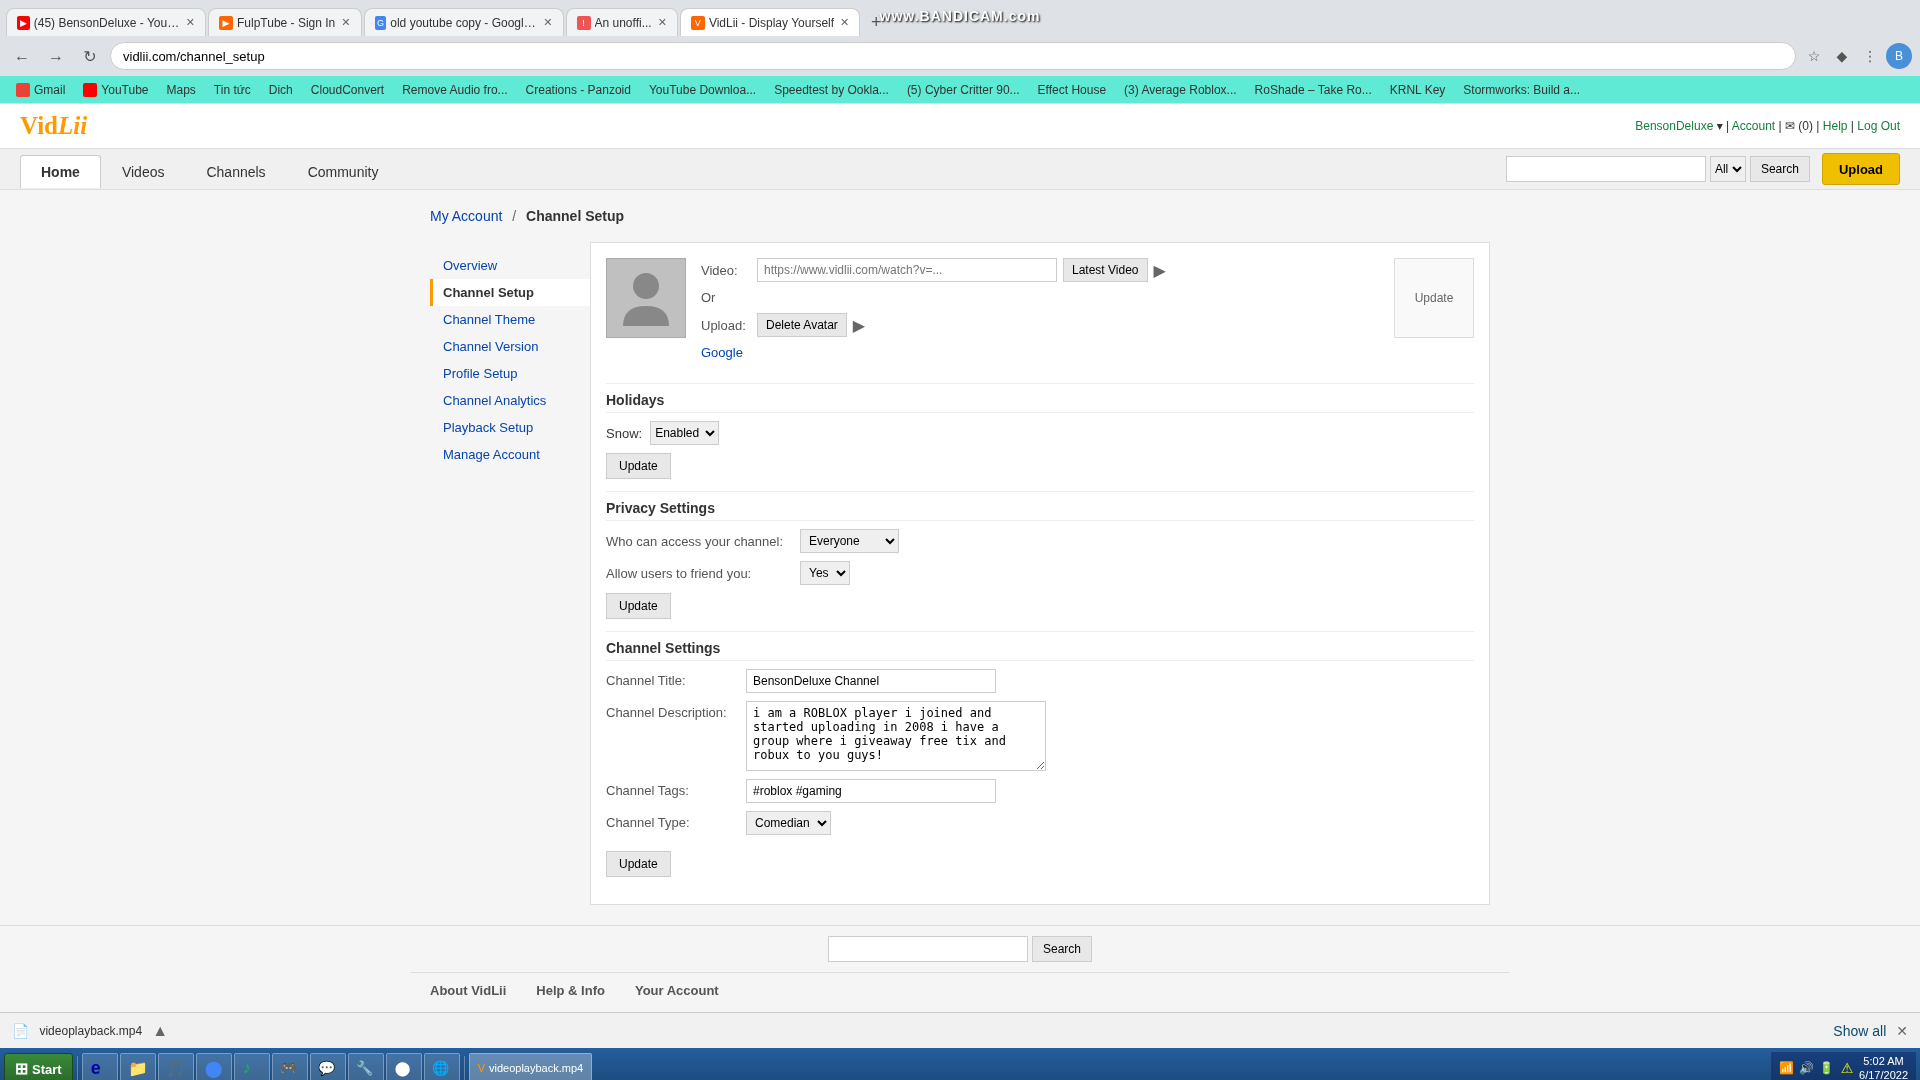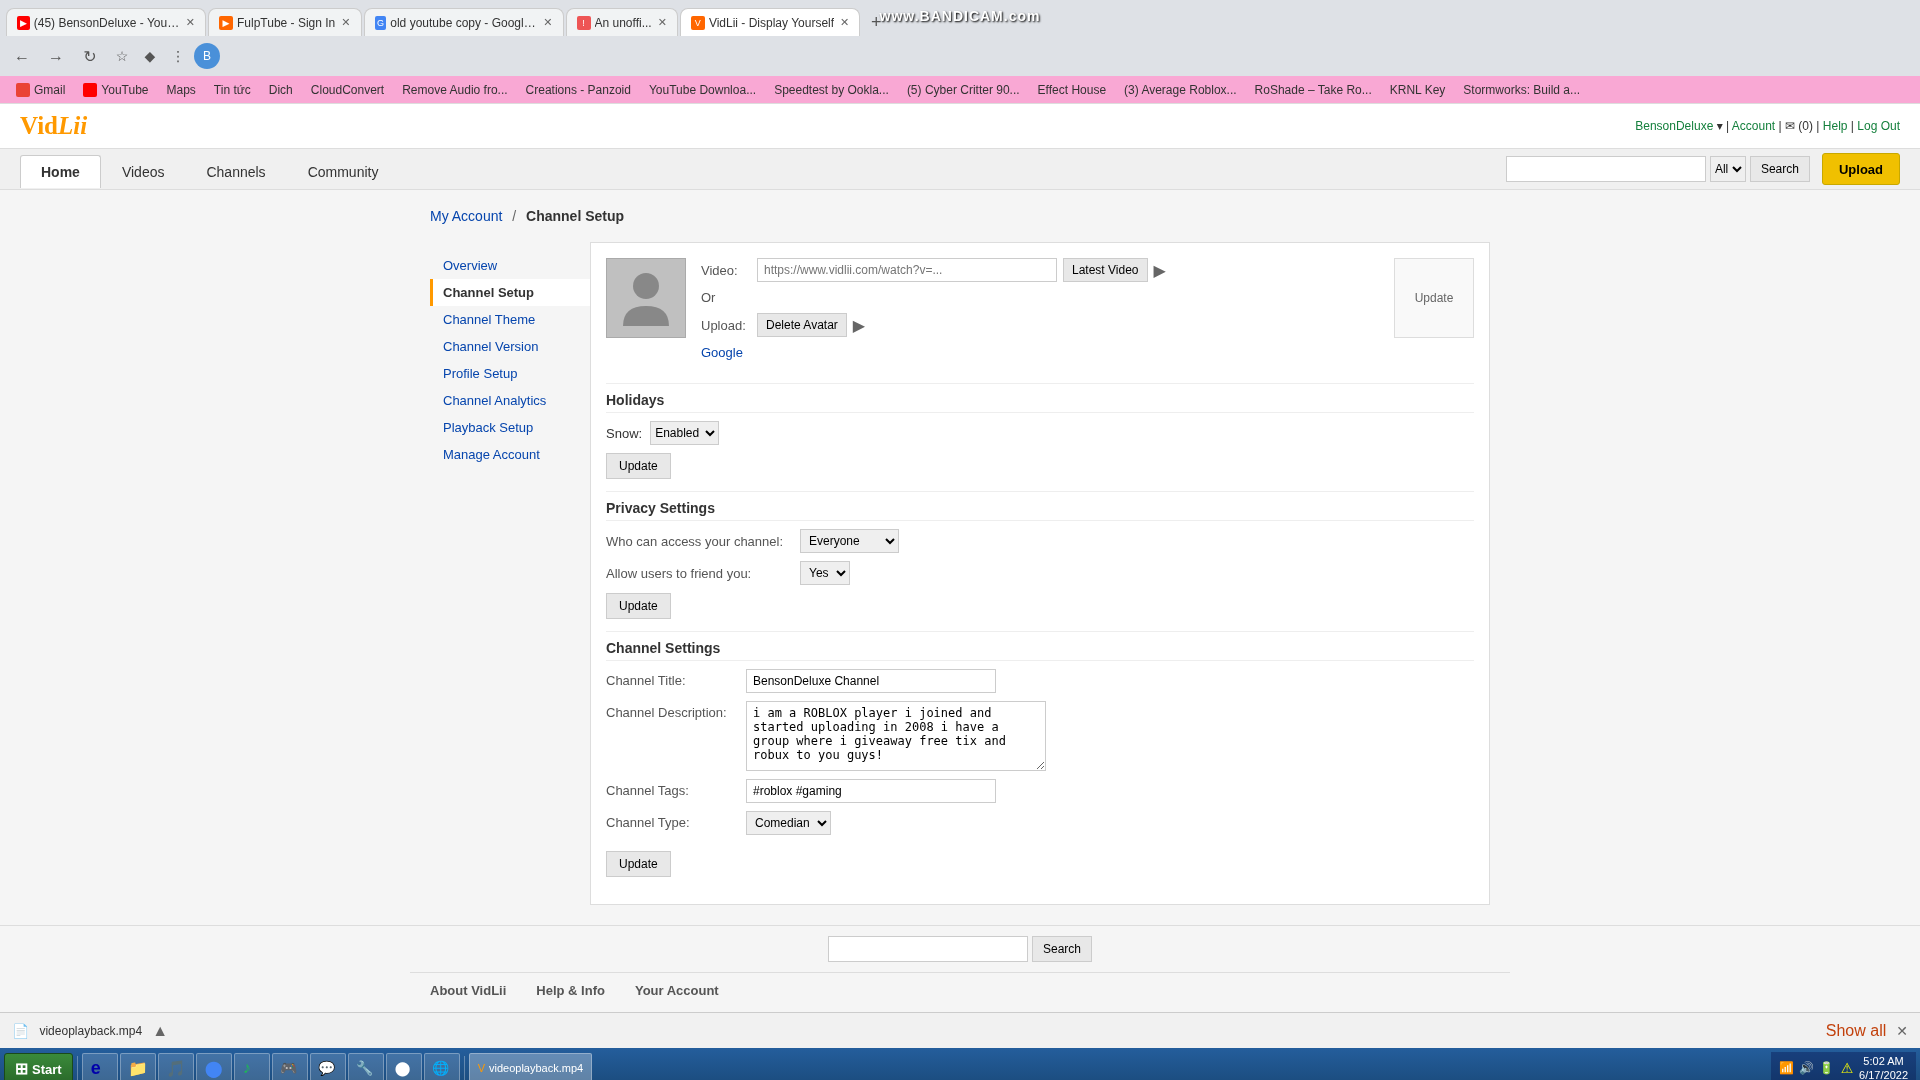--- a/index.html
+++ b/index.html
@@ -16,21 +16,21 @@
     .new-tab-btn { width: 28px; height: 28px; background: none; border: none; font-size: 18px; cursor: pointer; color: #555; }
 
     .address-bar-row { display: flex; align-items: center; padding: 4px 8px; background: #dee1e6; gap: 6px; height: 40px; }
     .nav-btn { width: 28px; height: 28px; border-radius: 50%; border: none; background: none; cursor: pointer; font-size: 16px; color: #555; display: flex; align-items: center; justify-content: center; }
     .address-bar { flex: 1; height: 28px; border: 1px solid #ccc; border-radius: 14px; padding: 0 12px; font-size: 13px; background: #fff; }
     .browser-icons { display: flex; align-items: center; gap: 4px; }
     .browser-icon-btn { width: 24px; height: 24px; border: none; background: none; cursor: pointer; color: #555; font-size: 14px; display: flex; align-items: center; justify-content: center; }
     .profile-circle { width: 26px; height: 26px; border-radius: 50%; background: #4a90d9; color: white; font-size: 12px; display: flex; align-items: center; justify-content: center; }
 
     
-    .bookmarks-bar { background: #f9a8d4; border-bottom: 1px solid #ddd; padding: 3px 8px; display: flex; align-items: center; gap: 2px; height: 28px; overflow: hidden; }
+    .bookmarks-bar { background: #5eead4; border-bottom: 1px solid #ddd; padding: 3px 8px; display: flex; align-items: center; gap: 2px; height: 28px; overflow: hidden; }
     .bookmark-item { display: flex; align-items: center; padding: 2px 8px; font-size: 12px; color: #333; cursor: pointer; border-radius: 4px; white-space: nowrap; }
     .bookmark-favicon { width: 14px; height: 14px; margin-right: 4px; display: inline-block; }
 
     
     .bandicam-overlay { position: absolute; top: 8px; left: 50%; transform: translateX(-50%); color: white; font-size: 14px; font-weight: bold; text-shadow: 1px 1px 2px black; z-index: 100; pointer-events: none; letter-spacing: 1px; }
 
     
     .page-wrapper { background: #f5f5f5; min-height: 640px; position: relative; }
 
     
@@ -116,21 +116,21 @@
     .taskbar-btn.active { background: rgba(255,255,255,0.3); }
     .taskbar-sep { width: 1px; background: rgba(255,255,255,0.3); height: 24px; margin: 0 2px; }
     .taskbar-tray { margin-left: auto; display: flex; align-items: center; gap: 4px; background: rgba(0,0,60,0.3); padding: 2px 8px; height: 32px; }
     .tray-icon { width: 16px; height: 16px; font-size: 12px; color: white; display: flex; align-items: center; justify-content: center; cursor: pointer; }
     .tray-time { color: white; font-size: 11px; text-align: center; line-height: 1.3; }
 
     
     .download-bar { background: #f1f1f1; border-top: 1px solid #ccc; height: 36px; display: flex; align-items: center; padding: 0 12px; gap: 10px; font-size: 12px; }
     .download-item { display: flex; align-items: center; gap: 6px; }
     .download-icon { font-size: 14px; }
-    .show-all-btn { margin-left: auto; color: #c2410c; cursor: pointer; font-size: 16px; }
+    .show-all-btn { margin-left: auto; color: #0c4a6e; cursor: pointer; font-size: 14px; }
     .close-bar-btn { color: #666; cursor: pointer; font-size: 14px; }
 
     .divider { height: 1px; background: #eee; margin: 8px 0; }
   </style>
 </head>
 <body>
 
 <div style="width:1920px; position:relative; overflow:hidden;">
 
   <div class="browser-chrome">
@@ -169,20 +169,21 @@
         <button class="new-tab-btn">+</button>
       </div>
 
       <div class="bandicam-overlay">www.BANDICAM.com</div>
     </div>
 
     <div class="address-bar-row">
       <button class="nav-btn">←</button>
       <button class="nav-btn">→</button>
       <button class="nav-btn">↻</button>
+      <input class="address-bar" type="text" value="vidlii.com/channel_setup" style="">
       <div class="browser-icons">
         <button class="browser-icon-btn">☆</button>
         <button class="browser-icon-btn">◆</button>
         <button class="browser-icon-btn">⋮</button>
         <div class="profile-circle">B</div>
       </div>
     </div>
 
     <div class="bookmarks-bar">
       <span class="bookmark-item">

